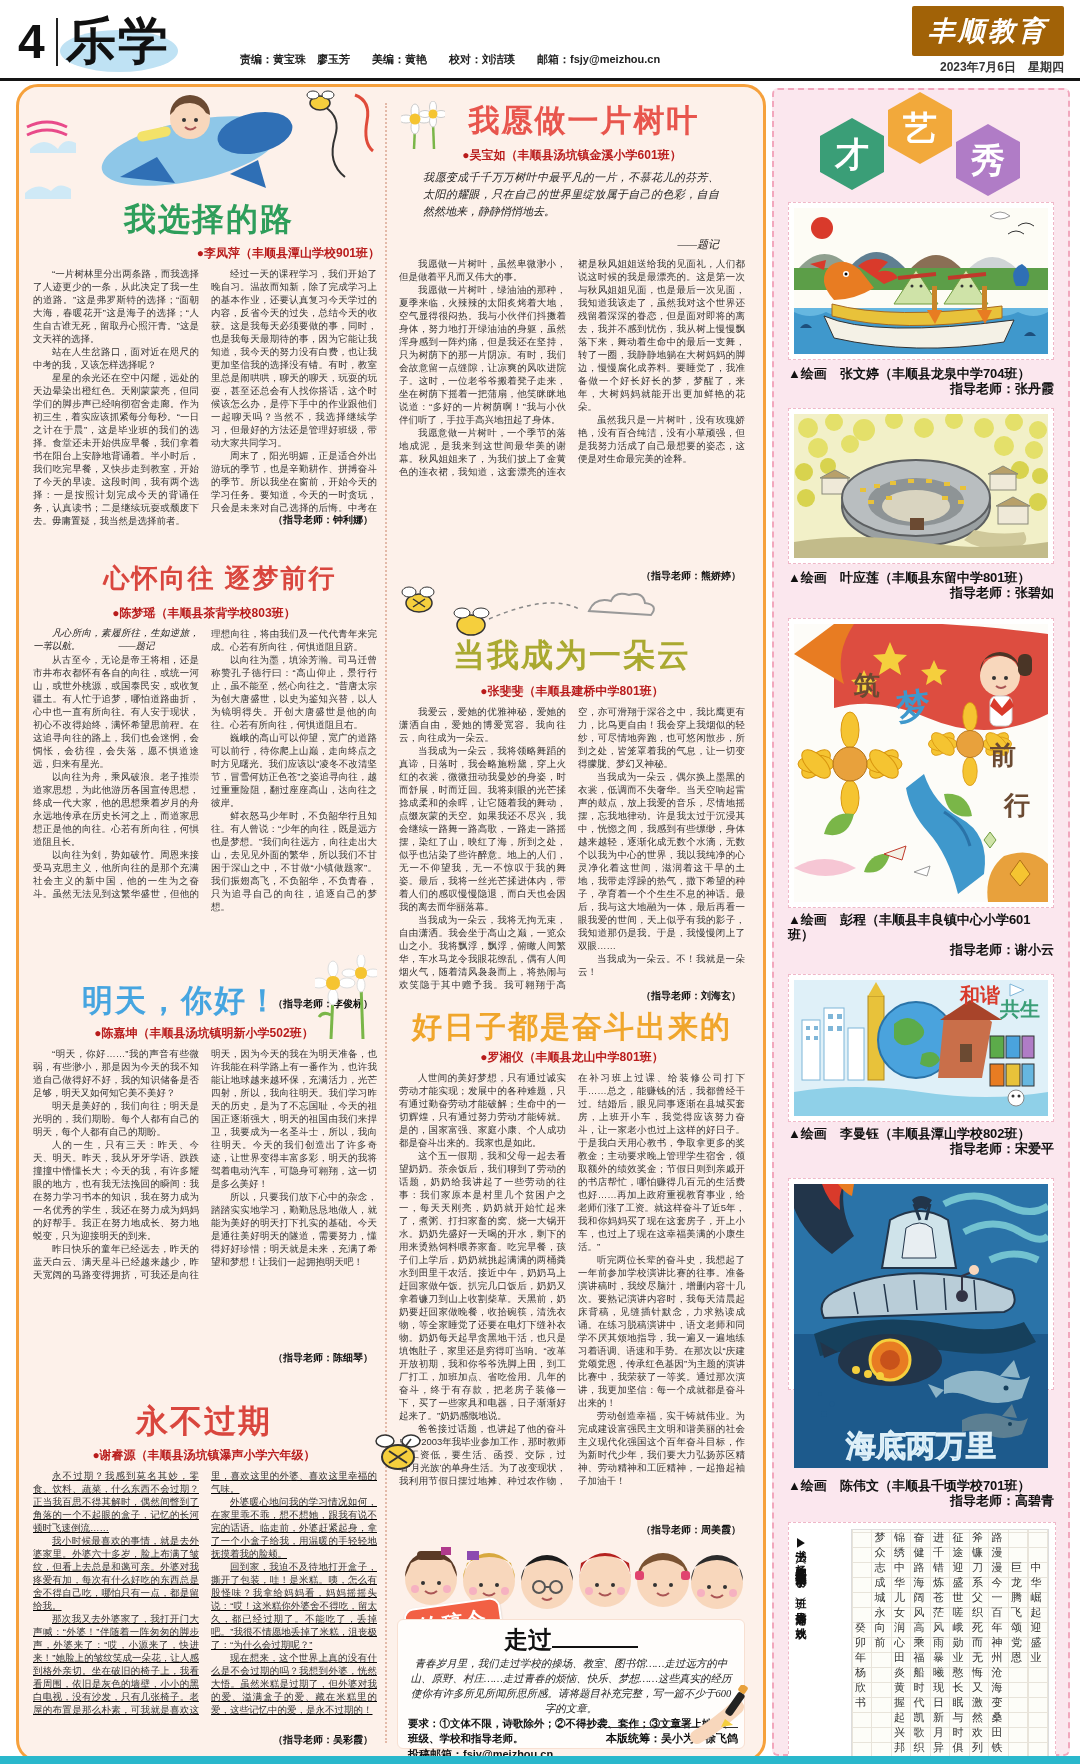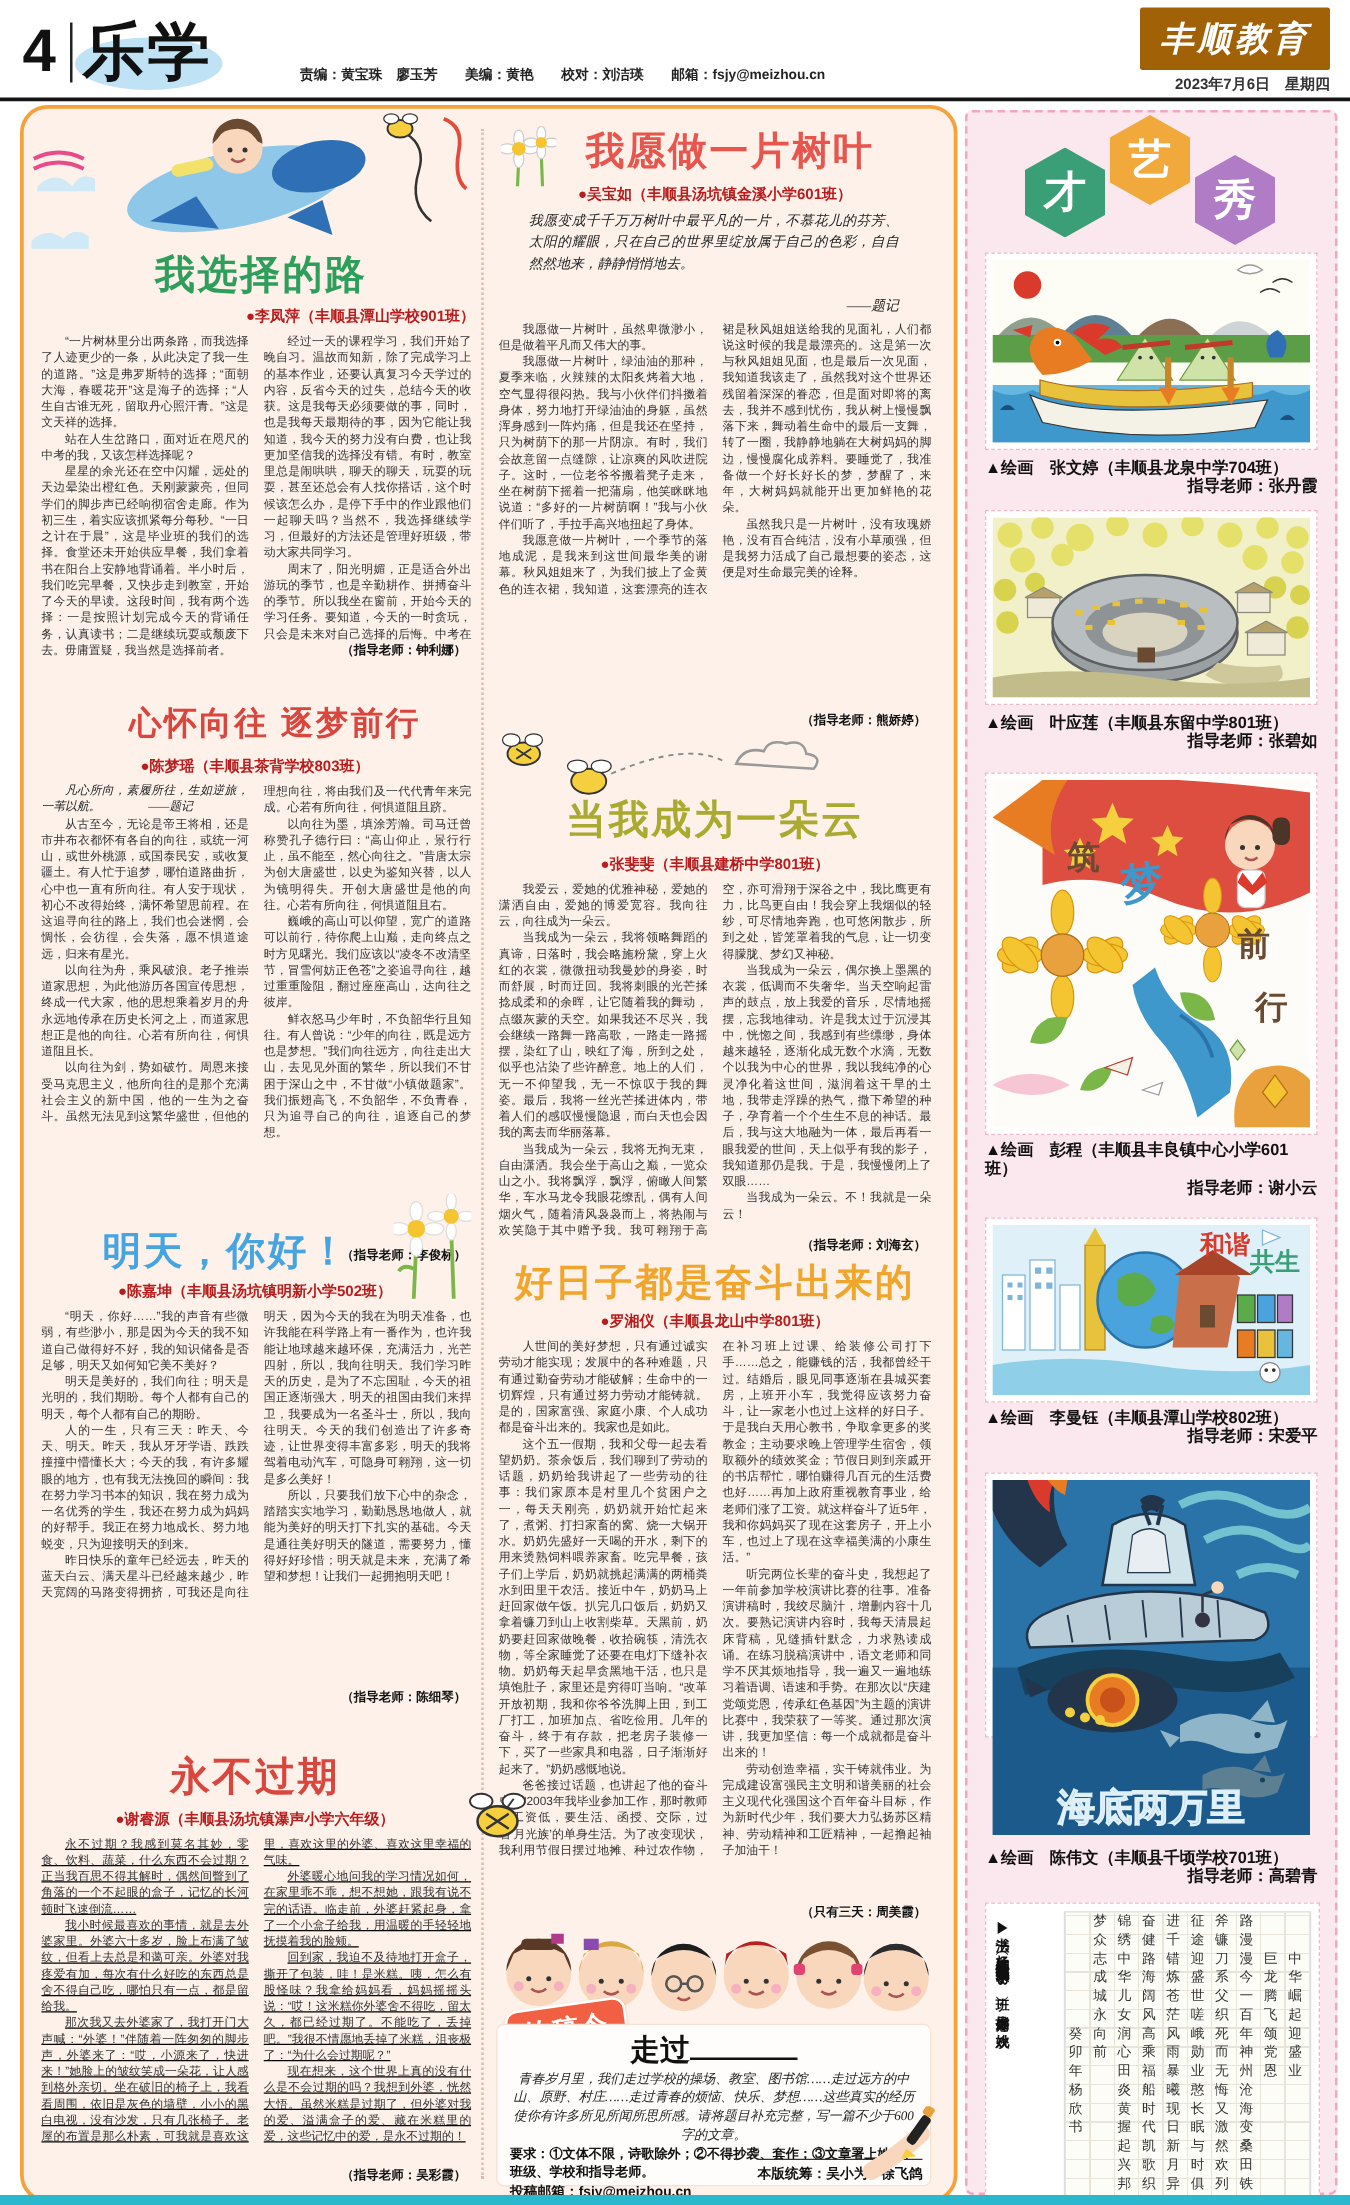--- a/index.html
+++ b/index.html
@@ -247,21 +247,21 @@
   <div class="abs art-title" style="left:378px;top:924px;width:350px;font-size:30px;color:#f0a62c;">好日子都是奋斗出来的</div>
   <div class="abs byline" style="left:378px;top:962px;width:350px;">●罗湘仪（丰顺县龙山中学801班）</div>
   <div class="body-wrap" style="left:380px;top:984px;width:346px;height:466px;">
     <div class="cols">
         <p>人世间的美好梦想，只有通过诚实劳动才能实现；发展中的各种难题，只有通过勤奋劳动才能破解；生命中的一切辉煌，只有通过努力劳动才能铸就。是的，国家富强、家庭小康、个人成功都是奋斗出来的。我家也是如此。</p>
         <p>这个五一假期，我和父母一起去看望奶奶。茶余饭后，我们聊到了劳动的话题，奶奶给我讲起了一些劳动的往事：我们家原本是村里几个贫困户之一，每天天刚亮，奶奶就开始忙起来了，煮粥、打扫家畜的窝、烧一大锅开水。奶奶先盛好一天喝的开水，剩下的用来烫熟饲料喂养家畜。吃完早餐，孩子们上学后，奶奶就挑起满满的两桶粪水到田里干农活。接近中午，奶奶马上赶回家做午饭。扒完几口饭后，奶奶又拿着镰刀到山上收割柴草。天黑前，奶奶要赶回家做晚餐，收拾碗筷，清洗衣物，等全家睡觉了还要在电灯下缝补衣物。奶奶每天起早贪黑地干活，也只是填饱肚子，家里还是穷得叮当响。“改革开放初期，我和你爷爷洗脚上田，到工厂打工，加班加点、省吃俭用。几年的奋斗，终于有存款，把老房子装修一下，买了一些家具和电器，日子渐渐好起来了。”奶奶感慨地说。</p>
         <p>爸爸接过话题，也讲起了他的奋斗史：“2003年我毕业参加工作，那时教师的工资低，要生活、函授、交际，过着‘月光族’的单身生活。为了改变现状，我利用节假日摆过地摊、种过农作物，在补习班上过课、给装修公司打下手……总之，能赚钱的活，我都曾经干过。结婚后，眼见同事逐渐在县城买套房，上班开小车，我觉得应该努力奋斗，让一家老小也过上这样的好日子。于是我白天用心教书，争取拿更多的奖教金；主动要求晚上管理学生宿舍，领取额外的绩效奖金；节假日则到亲戚开的书店帮忙，哪怕赚得几百元的生活费也好……再加上政府重视教育事业，给老师们涨了工资。就这样奋斗了近5年，我和你妈妈买了现在这套房子，开上小车，也过上了现在这幸福美满的小康生活。”</p>
         <p>听完两位长辈的奋斗史，我想起了一年前参加学校演讲比赛的往事。准备演讲稿时，我绞尽脑汁，增删内容十几次。要熟记演讲内容时，我每天清晨起床背稿，见缝插针默念，力求熟读成诵。在练习脱稿演讲中，语文老师和同学不厌其烦地指导，我一遍又一遍地练习着语调、语速和手势。在那次以“庆建党颂党恩，传承红色基因”为主题的演讲比赛中，我荣获了一等奖。通过那次演讲，我更加坚信：每一个成就都是奋斗出来的！</p>
         <p>劳动创造幸福，实干铸就伟业。为完成建设富强民主文明和谐美丽的社会主义现代化强国这个百年奋斗目标，作为新时代少年，我们要大力弘扬苏区精神、劳动精神和工匠精神，一起撸起袖子加油干！</p>
       </div>
-    <div class="credit">（只有三天：周美霞）</div>
+    <div class="credit">（指导老师：周美霞）</div>
   </div>
 
   <svg class="abs" style="left:352px;top:1338px;" width="54" height="54" viewBox="0 0 54 54">
     <ellipse cx="27" cy="32" rx="16" ry="12" fill="#f5cf3d" stroke="#333" stroke-width="2"></ellipse>
     <path d="M18 26 l18 12 M18 38 l18 -12" stroke="#333" stroke-width="2"></path>
     <ellipse cx="14" cy="16" rx="9" ry="6" fill="#fff" stroke="#333" stroke-width="1.5"></ellipse>
     <ellipse cx="40" cy="16" rx="9" ry="6" fill="#fff" stroke="#333" stroke-width="1.5"></ellipse>
     <line x1="34" y1="22" x2="40" y2="14" stroke="#333" stroke-width="1.5"></line>
   </svg>
 

